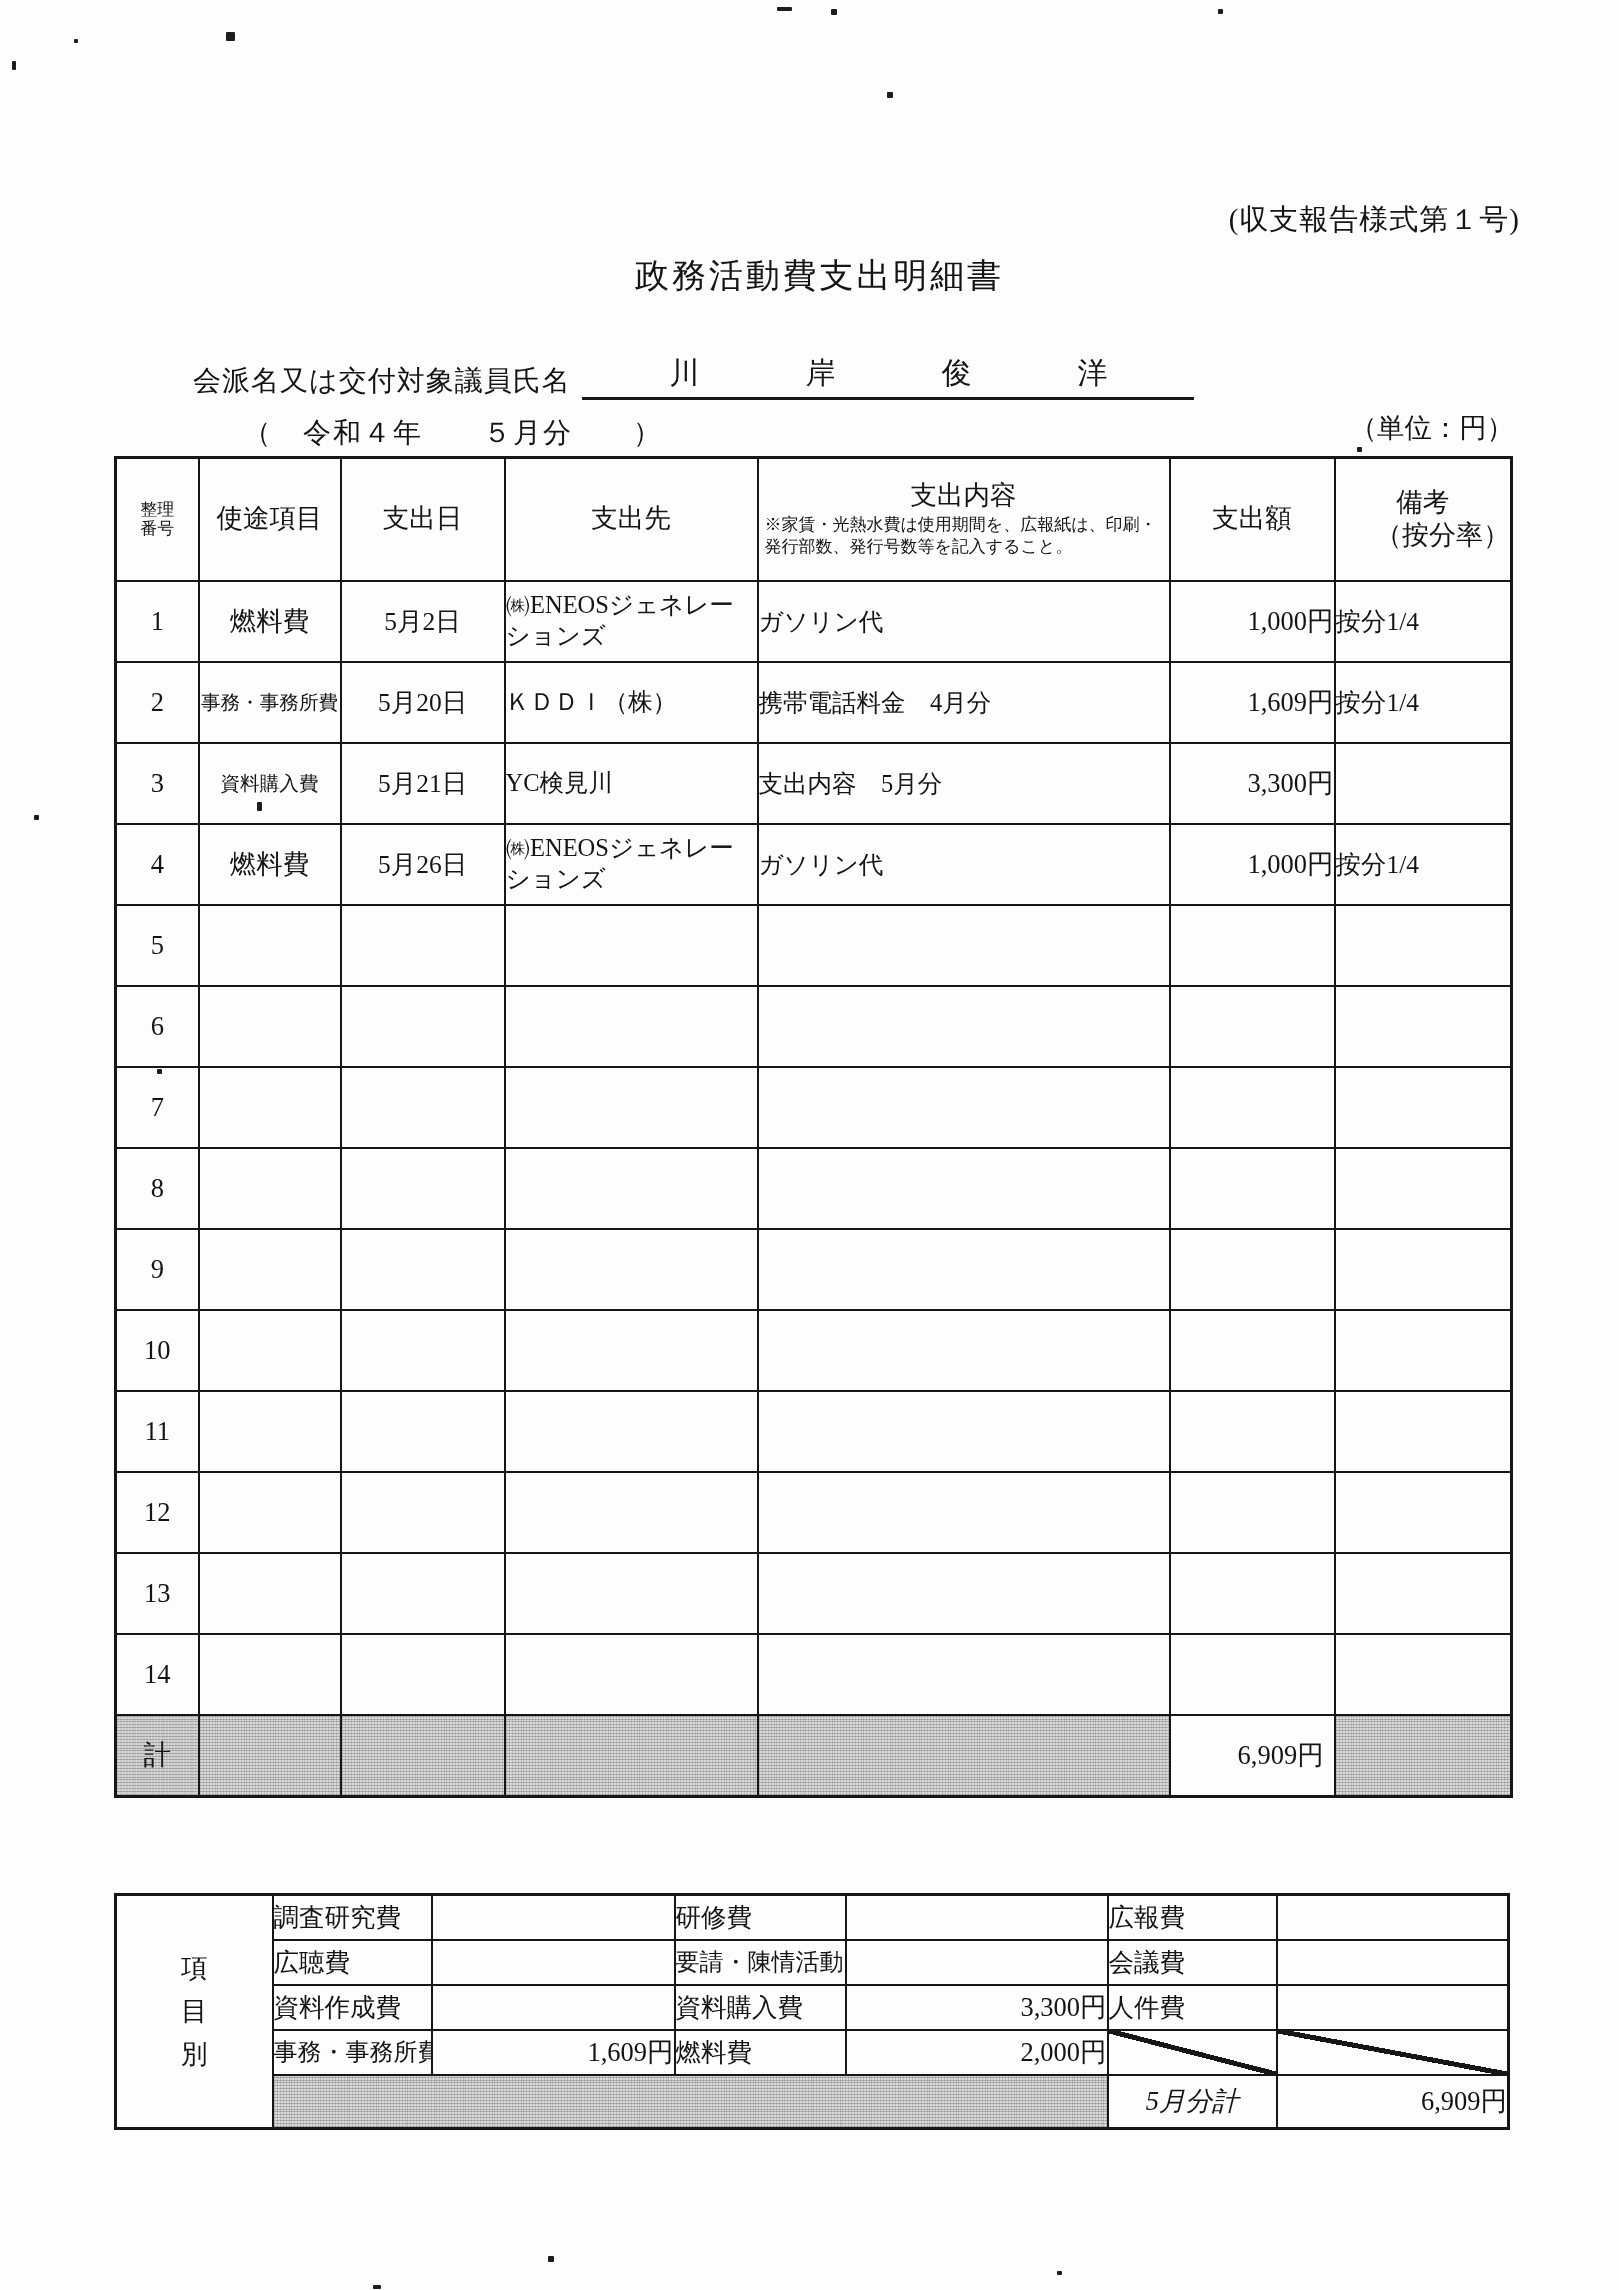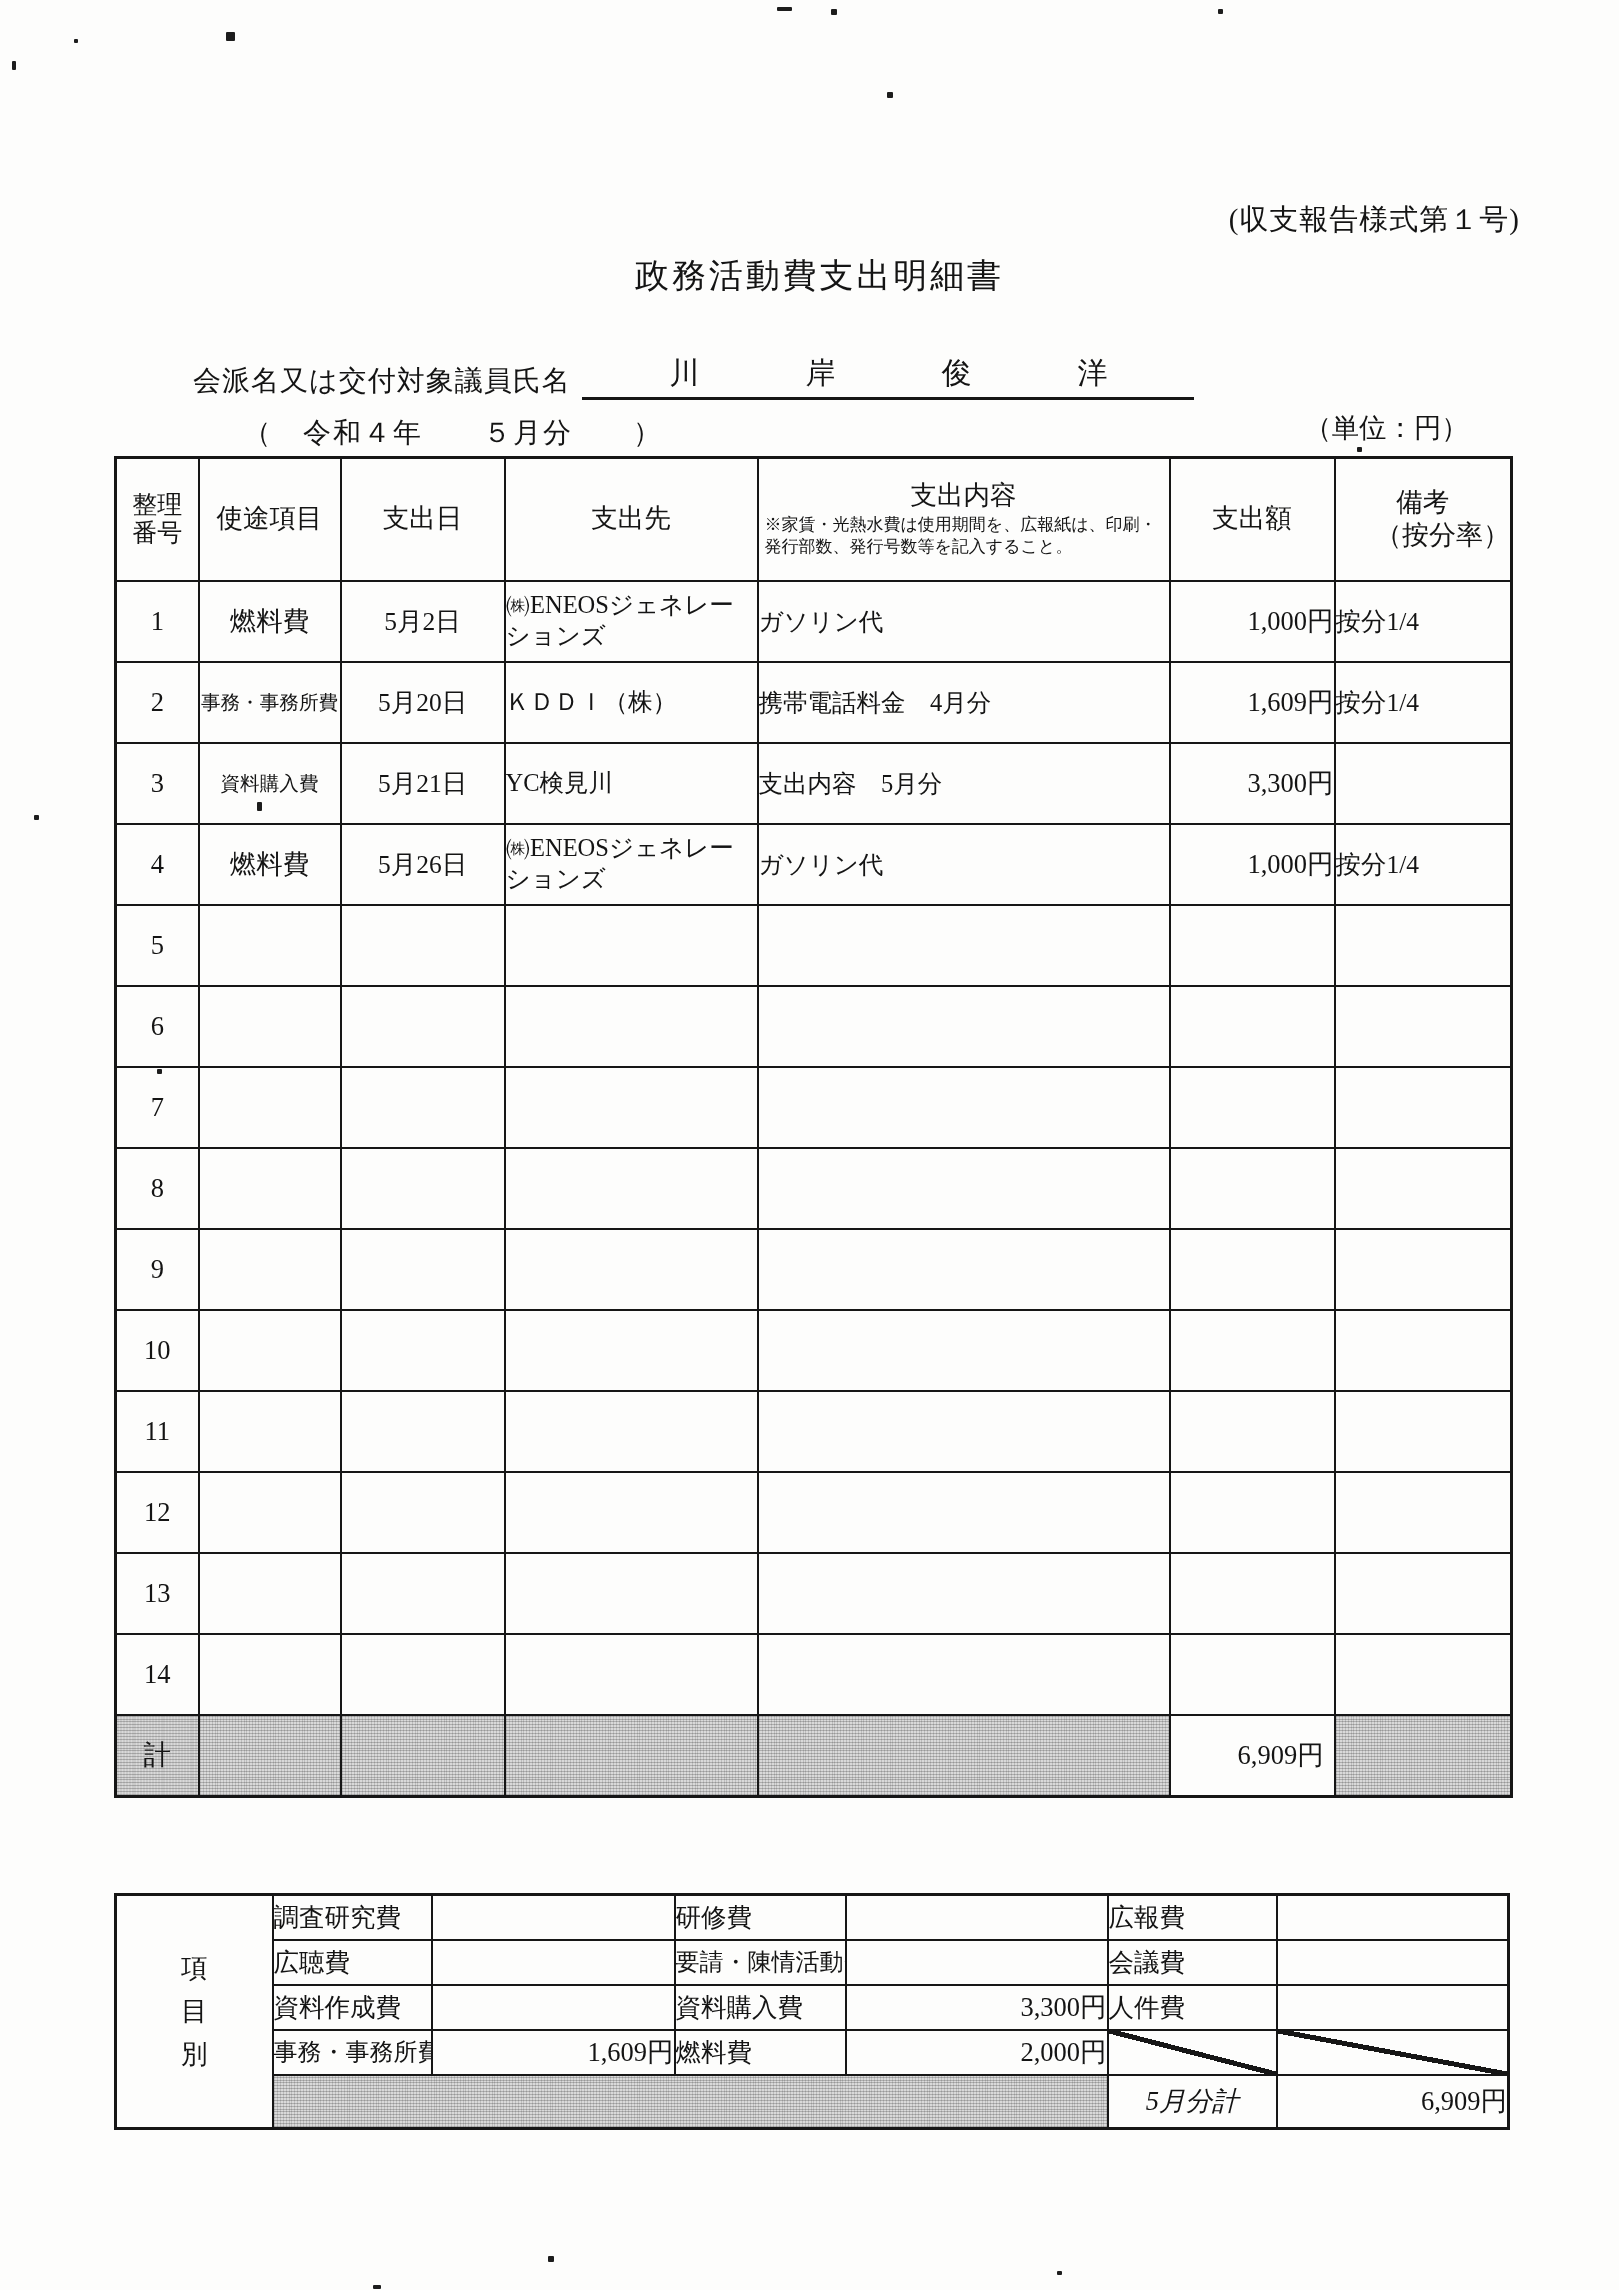--- a/index.html
+++ b/index.html
@@ -31,40 +31,40 @@
     border-bottom:3.9px solid #161616;
     display:flex;justify-content:space-around;
     font-size:30px;padding:0 34px 2.9px 34px;
   }
   .period-line{
     position:absolute;top:414px;left:243px;
     font-size:28px;letter-spacing:2px;white-space:nowrap;
   }
   .unit-note{
     position:absolute;top:410px;left:1259px;width:255px;
-    font-size:27.4px;text-align:center;white-space:nowrap;
+    font-size:27.4px;text-align:right;white-space:nowrap;
   }
   
   table{border-collapse:collapse;table-layout:fixed;}
   .expense-table{
     position:absolute;left:114px;top:456px;width:1396px;
     border:3.9px solid #161616;
   }
   .expense-table td,.expense-table th{
     border:2px solid #161616;
     font-weight:normal;
     overflow:hidden;
     padding:0;
     vertical-align:middle;
   }
   .expense-table thead tr{height:123px;}
   .expense-table tbody tr{height:81px;}
   .expense-table tr.total-row{height:82px;}
   th .h-main{font-size:26.5px;line-height:1.2;text-align:center;}
-  th .h-two{font-size:25px;line-height:1.15;text-align:center;}
+  th .h-two{font-size:17px;line-height:1.15;text-align:center;}
   th .h-note{
     font-size:17px;line-height:1.3;text-align:left;
     padding:2px 5.9px 0 5.9px;letter-spacing:0;
   }
   th .h-sub{font-size:27px;text-align:right;line-height:1.2;}
   .c-no{text-align:center;font-size:26.5px;}
   .c-item{text-align:center;font-size:26.5px;}
   .c-item.small{font-size:19.6px;letter-spacing:0;}
   .c-date{text-align:center;font-size:25.5px;}
   .c-payee{text-align:left;font-size:24.5px;line-height:1.25;padding:2px 3.9px 2px 4.9px;}

